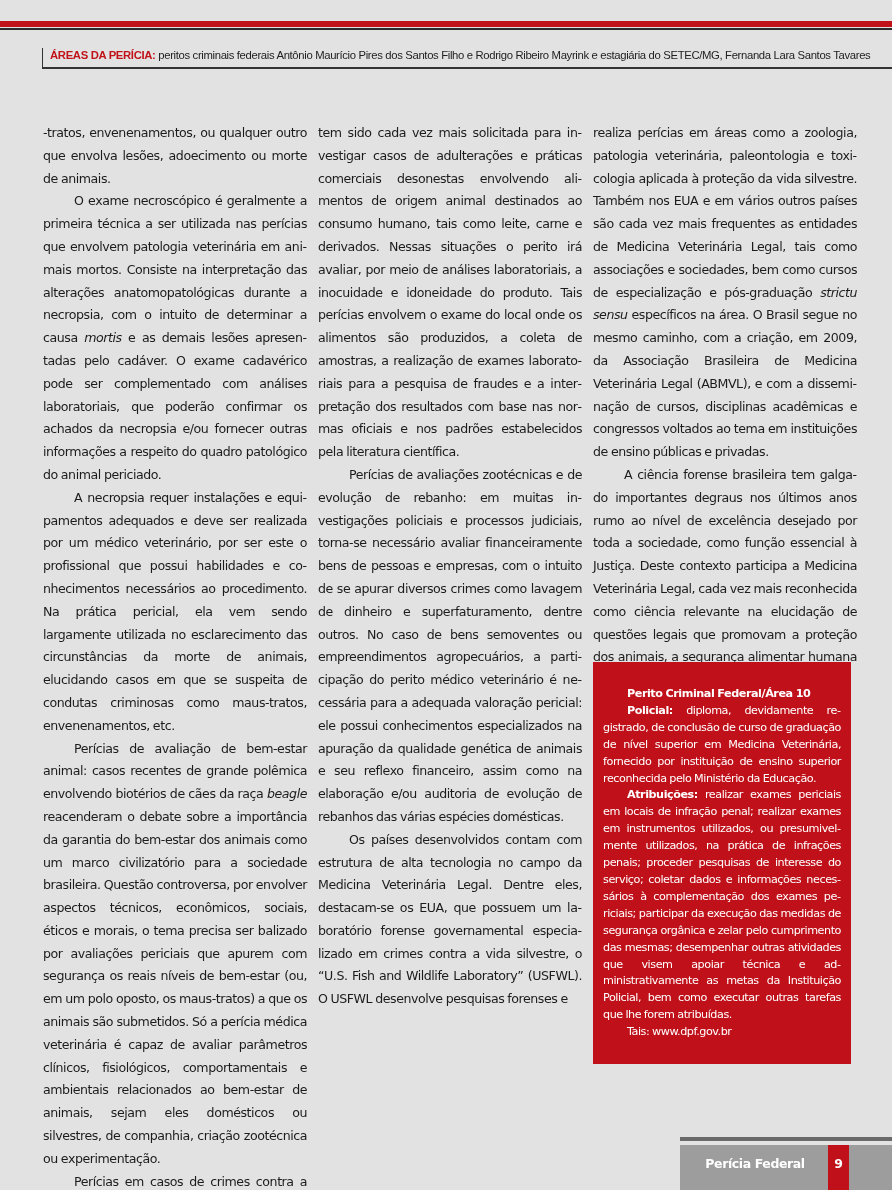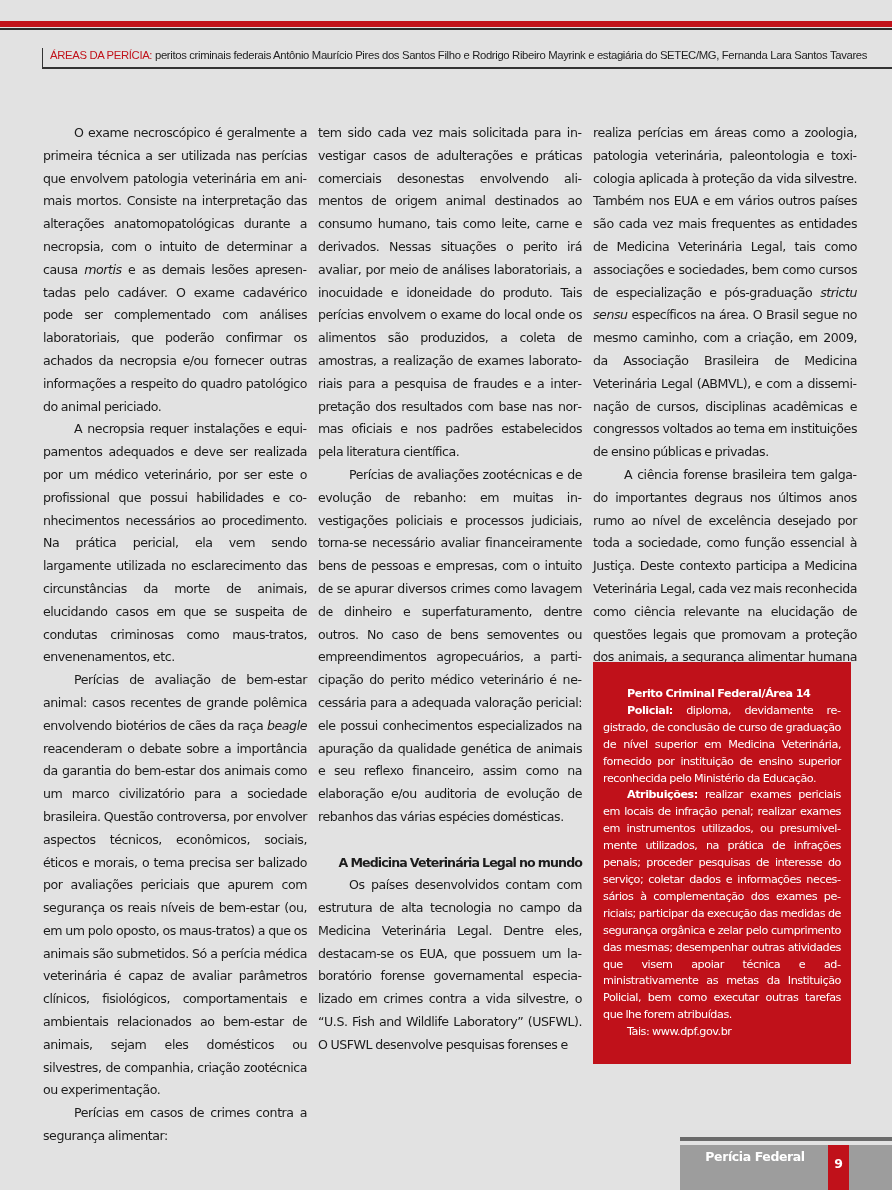--- a/index.html
+++ b/index.html
@@ -13,21 +13,21 @@
   .top-dark { position: absolute; left: 0; top: 28px; width: 892px; height: 2px; background: #2a2a2a; }
 
   .credits {
     position: absolute; left: 42px; top: 48px; width: 850px; height: 21px;
     border-left: 1px solid #333; border-bottom: 2px solid #333;
     box-sizing: border-box; padding-left: 7px;
     font-family: "Liberation Sans", sans-serif; font-size: 11.3px; line-height: 14px;
     letter-spacing: -0.35px; white-space: nowrap; color: #222;
     transform-origin: left top;
   }
-  .credits .label { color: #c1121a; font-weight: normal; }
+  .credits .label { color: #c1121a; font-weight: bold; }
 
   .col {
     position: absolute; top: 122px; width: 264px;
     font-family: "DejaVu Sans", sans-serif; font-size: 12.6px; line-height: 22.8px;
     letter-spacing: -0.45px; word-spacing: -0.5px;
     text-align: justify; hyphens: manual;
   }
   .col p { margin: 0; text-indent: 31px; }
   .col p.noindent { text-indent: 0; }
   .col b { font-weight: normal; }
@@ -45,54 +45,54 @@
     text-align: justify;
   }
   .box p { margin: 0; text-indent: 24px; }
   .box .box-title { font-weight: bold; text-indent: 24px; }
 
   .foot-dark { position: absolute; left: 680px; top: 1137px; width: 212px; height: 4px; background: #6a6a6a; }
   .footer {
     position: absolute; left: 680px; top: 1145px; width: 212px; height: 45px;
     background: #9d9d9d;
   }
-  .footer .mag { position: absolute; left: 0; width: 150px; top: 4px; text-align: center; color: #fff; font-size: 12.5px; font-weight: bold; letter-spacing: -0.4px; }
+  .footer .mag { position: absolute; left: 0; width: 150px; top: 11px; text-align: center; color: #fff; font-size: 12.5px; font-weight: bold; letter-spacing: -0.4px; }
   .footer .pg { position: absolute; left: 148px; top: 0; width: 21px; height: 45px; background: #c0111a; color: #fff; font-weight: bold; font-size: 12.5px; text-align: center; line-height: 38px; }
 </style>
 </head>
 <body>
 
 <div class="top-red"></div>
 <div class="top-dark"></div>
 
 <div class="credits" style="width: 849px; transform: scaleX(1.0012);">
   <span class="label">ÁREAS DA PERÍCIA:</span><span> peritos criminais federais Antônio Maurício Pires dos Santos Filho e Rodrigo Ribeiro Mayrink e estagiária do SETEC/MG, Fernanda Lara Santos Tavares</span>
 </div>
 
 <div class="col" id="col1">
+  <p class="noindent">-tratos, envenenamentos, ou qualquer ou­tro que envolva lesões, adoecimento ou morte de animais.</p>
   <p><span>O exame necroscópico é geralmente a primeira técnica a ser utilizada nas perícias que envolvem patologia veterinária em ani­mais mortos. Consiste na interpretação das alterações anatomopatológicas durante a necropsia, com o intuito de determinar a causa </span><i>mortis</i><span> e as demais lesões apresen­tadas pelo cadáver. O exame cadavérico pode ser complementado com análises laboratoriais, que poderão confirmar os achados da necropsia e/ou fornecer outras informações a respeito do quadro patológi­co do animal periciado.</span></p>
   <p>A necropsia requer instalações e equi­pamentos adequados e deve ser realizada por um médico veterinário, por ser este o profissional que possui habilidades e co­nhecimentos necessários ao procedimento. Na prática pericial, ela vem sendo largamente utilizada no esclarecimento das circunstân­cias da morte de animais, elucidando casos em que se suspeita de condutas criminosas como maus-tratos, envenenamentos, etc.</p>
   <p><b>Perícias de avaliação de bem-estar animal:</b><span> casos recentes de grande polê­mica envolvendo biotérios de cães da raça </span><i>beagle</i><span> reacenderam o debate sobre a im­portância da garantia do bem-estar dos animais como um marco civilizatório para a sociedade brasileira. Questão controver­sa, por envolver aspectos técnicos, eco­nômicos, sociais, éticos e morais, o tema precisa ser balizado por avaliações periciais que apurem com segurança os reais níveis de bem-estar (ou, em um polo oposto, os maus-tratos) a que os animais são submeti­dos. Só a perícia médica veterinária é capaz de avaliar parâmetros clínicos, fisiológicos, comportamentais e ambientais relaciona­dos ao bem-estar de animais, sejam eles domésticos ou silvestres, de companhia, criação zootécnica ou experimentação.</span></p>
   <p><b>Perícias em casos de crimes contra a segurança alimentar:</b></p>
 </div>
 
 <div class="col" id="col2">
   <p class="noindent">tem sido cada vez mais solicitada para in­vestigar casos de adulterações e práticas comerciais desonestas envolvendo ali­mentos de origem animal destinados ao consumo humano, tais como leite, carne e derivados. Nessas situações o perito irá avaliar, por meio de análises laboratoriais, a inocuidade e idoneidade do produto. Tais perícias envolvem o exame do local onde os alimentos são produzidos, a coleta de amostras, a realização de exames laborato­riais para a pesquisa de fraudes e a inter­pretação dos resultados com base nas nor­mas oficiais e nos padrões estabelecidos pela literatura científica.</p>
   <p><b>Perícias de avaliações zootécnicas e de evolução de rebanho:</b><span> em muitas in­vestigações policiais e processos judiciais, torna-se necessário avaliar financeiramente bens de pessoas e empresas, com o intuito de se apurar diversos crimes como lavagem de dinheiro e superfaturamento, dentre outros. No caso de bens semoventes ou empreendimentos agropecuários, a parti­cipação do perito médico veterinário é ne­cessária para a adequada valoração pericial: ele possui conhecimentos especializados na apuração da qualidade genética de ani­mais e seu reflexo financeiro, assim como na elaboração e/ou auditoria de evolução de rebanhos das várias espécies domésticas.</span></p>
-  <p class="subhead">A Medicina Veterinária Legal no mundo</p>
   <p>Os países desenvolvidos contam com estrutura de alta tecnologia no campo da Medicina Veterinária Legal. Dentre eles, destacam-se os EUA, que possuem um la­boratório forense governamental especia­lizado em crimes contra a vida silvestre, o “U.S. Fish and Wildlife Laboratory” (USFWL). O USFWL desenvolve pesquisas forenses e</p>
 </div>
 
 <div class="col" id="col3">
   <p class="noindent"><span>realiza perícias em áreas como a zoologia, patologia veterinária, paleontologia e toxi­cologia aplicada à proteção da vida silves­tre. Também nos EUA e em vários outros países são cada vez mais frequentes as en­tidades de Medicina Veterinária Legal, tais como associações e sociedades, bem como cursos de especialização e pós-graduação </span><i>strictu sensu</i><span> específicos na área. O Brasil se­gue no mesmo caminho, com a criação, em 2009, da Associação Brasileira de Medicina Veterinária Legal (ABMVL), e com a dissemi­nação de cursos, disciplinas acadêmicas e congressos voltados ao tema em institui­ções de ensino públicas e privadas.</span></p>
   <p>A ciência forense brasileira tem galga­do importantes degraus nos últimos anos rumo ao nível de excelência desejado por toda a sociedade, como função essencial à Justiça. Deste contexto participa a Medicina Veterinária Legal, cada vez mais reconheci­da como ciência relevante na elucidação de questões legais que promovam a proteção dos animais, a segurança alimentar huma­na e a preservação ambiental.</p>
 </div>
 
 <div class="box">
-  <p class="box-title">Perito Criminal Federal/Área 14</p>
+  <p class="box-title">Perito Criminal Federal/Área 10</p>
   <p><b>Policial:</b><span> diploma, devidamente re­gistrado, de conclusão de curso de gradua­ção de nível superior em Medicina Veteri­nária, fornecido por instituição de ensino superior reconhecida pelo Ministério da Educação.</span></p>
   <p><b>Atribuições:</b><span> realizar exames periciais em locais de infração penal; realizar exames em instrumentos utilizados, ou presumivel­mente utilizados, na prática de infrações penais; proceder pesquisas de interesse do serviço; coletar dados e informações neces­sários à complementação dos exames pe­riciais; participar da execução das medidas de segurança orgânica e zelar pelo cumpri­mento das mesmas; desempenhar outras atividades que visem apoiar técnica e ad­ministrativamente as metas da Instituição Policial, bem como executar outras tarefas que lhe forem atribuídas.</span></p>
   <p>Tais: www.dpf.gov.br</p>
 </div>
 
 <div class="foot-dark"></div>
 <div class="footer">
   <div class="mag">Perícia Federal</div>
   <div class="pg">9</div>
 </div>

